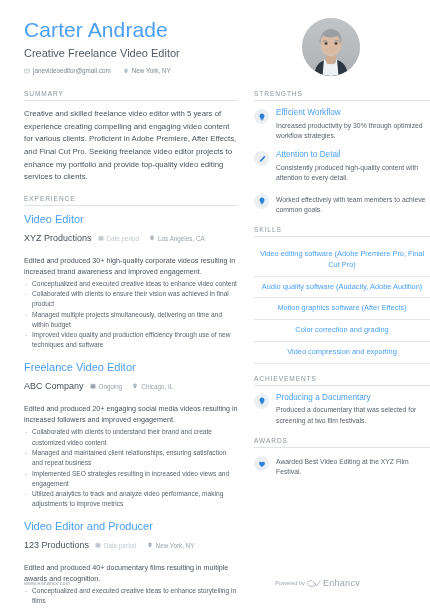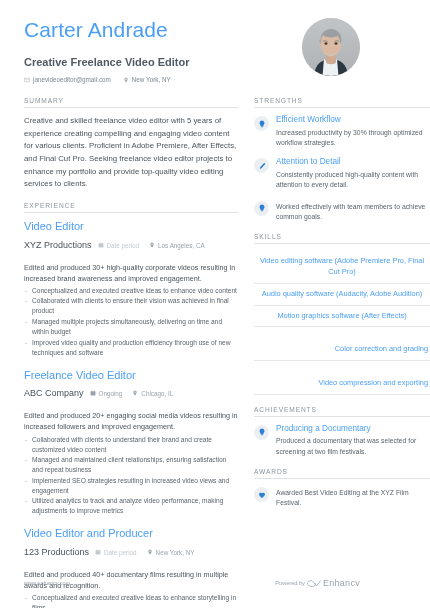--- a/index.html
+++ b/index.html
@@ -13,21 +13,21 @@
   .page { position: relative; width: 384px; height: 608px; padding: 0; }
 
   
   .header { display: flex; align-items: flex-start; padding: 18px 24px 0 24px; }
   .header-left { flex: 1; min-width: 0; }
   .name {
     font-size: 21px; font-weight: 400; color: #4a9ff5;
     letter-spacing: .1px; line-height: 1.15;
   }
   .job-title {
-    font-size: 11px; color: #505a64; margin-top: 14px; font-weight: 700;
+    font-size: 11px; color: #505a64; margin-top: 5px; font-weight: 400;
   }
   .contact-row {
     display: flex; align-items: center; gap: 12px;
     margin-top: 8px; font-size: 6.3px; color: #7d878f;
   }
   .contact-item { display: flex; align-items: center; gap: 3px; white-space: nowrap; }
   .contact-item svg { display: block; }
   .avatar {
     width: 58px; height: 58px; border-radius: 50%;
     overflow: hidden; flex: 0 0 58px; margin-left: 12px;
@@ -78,21 +78,21 @@
     margin-top: 1px;
   }
   .si-body { flex: 1; min-width: 0; }
   .si-title { font-size: 8.2px; color: #4a9ff5; line-height: 1.3; }
   .si-desc { font-size: 6.8px; color: #5b646d; line-height: 1.52; margin-top: 2px; }
 
   .skill {
     font-size: 7.4px; color: #4a9ff5; text-align: center;
     padding: 5px 2px; border-bottom: 1px solid #e4e8eb; line-height: 1.45;
   }
-  .skill.left { text-align: right; margin-top: 12px; }
+  .skill.left { text-align: center; }
   .skill:first-child { border-top: 1px solid #e4e8eb; }
 
   .footer {
     position: absolute; left: 24px; right: 24px; bottom: 16px;
     display: flex; align-items: center; justify-content: space-between;
   }
   .footer-url { font-size: 5.6px; color: #9aa3ab; }
   .footer-right { display: flex; align-items: center; gap: 1px; }
   .powered { font-size: 5.6px; color: #9aa3ab; }
   .brand { font-size: 9px; color: #9aa3ab; letter-spacing: .3px; }

